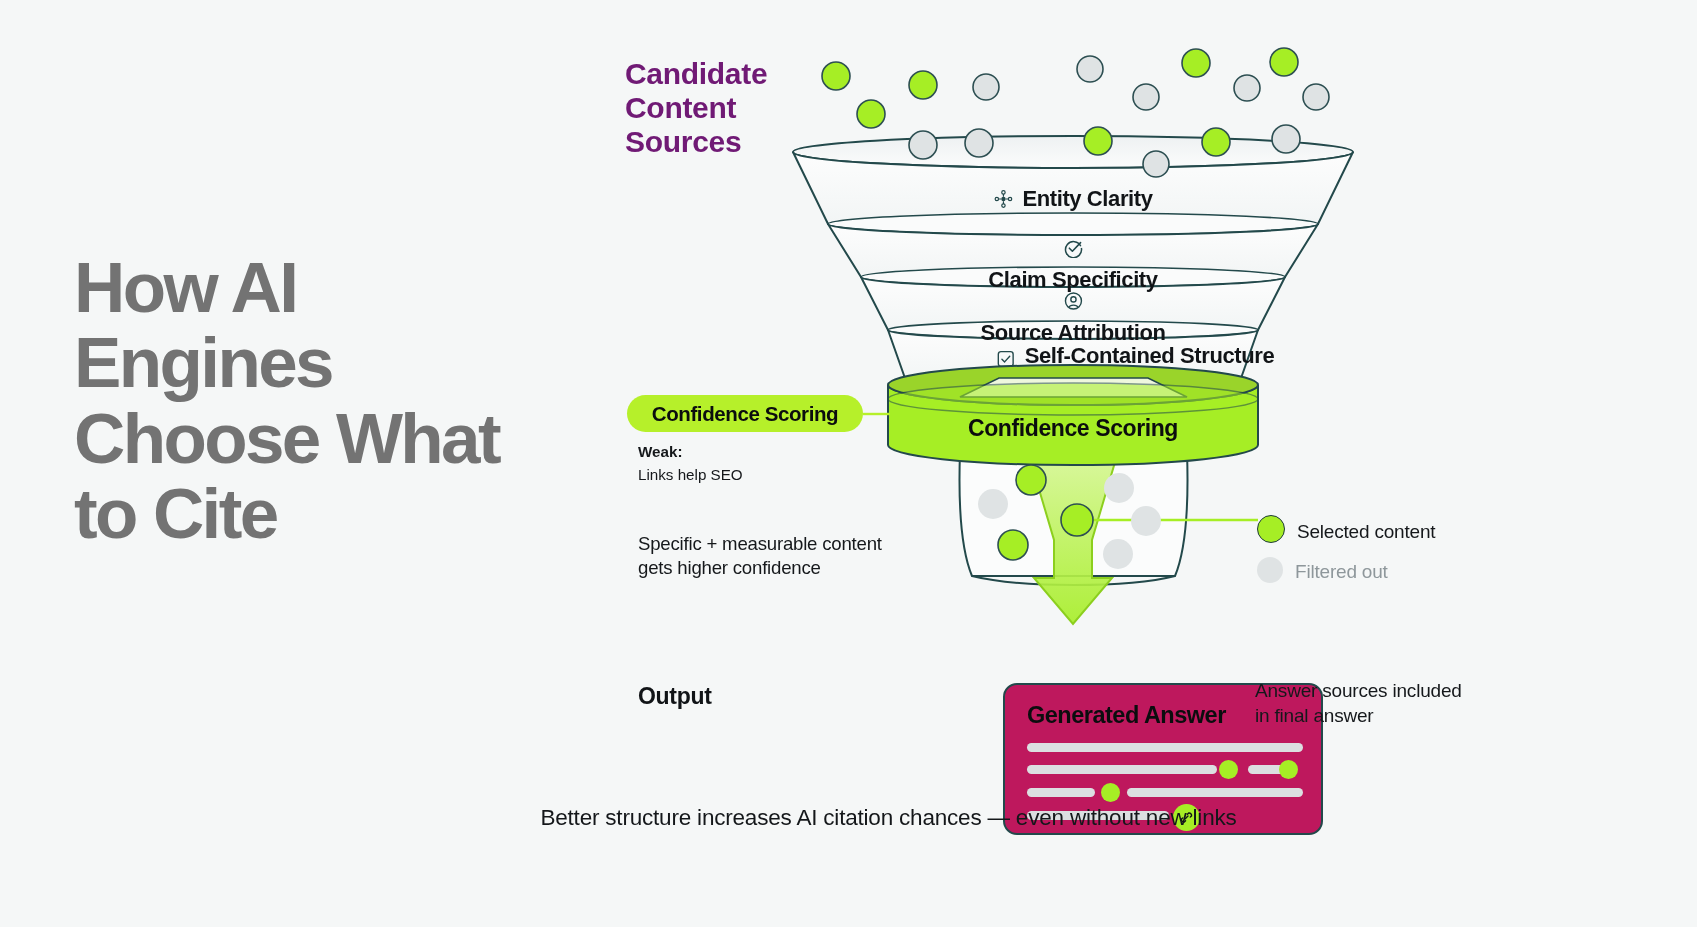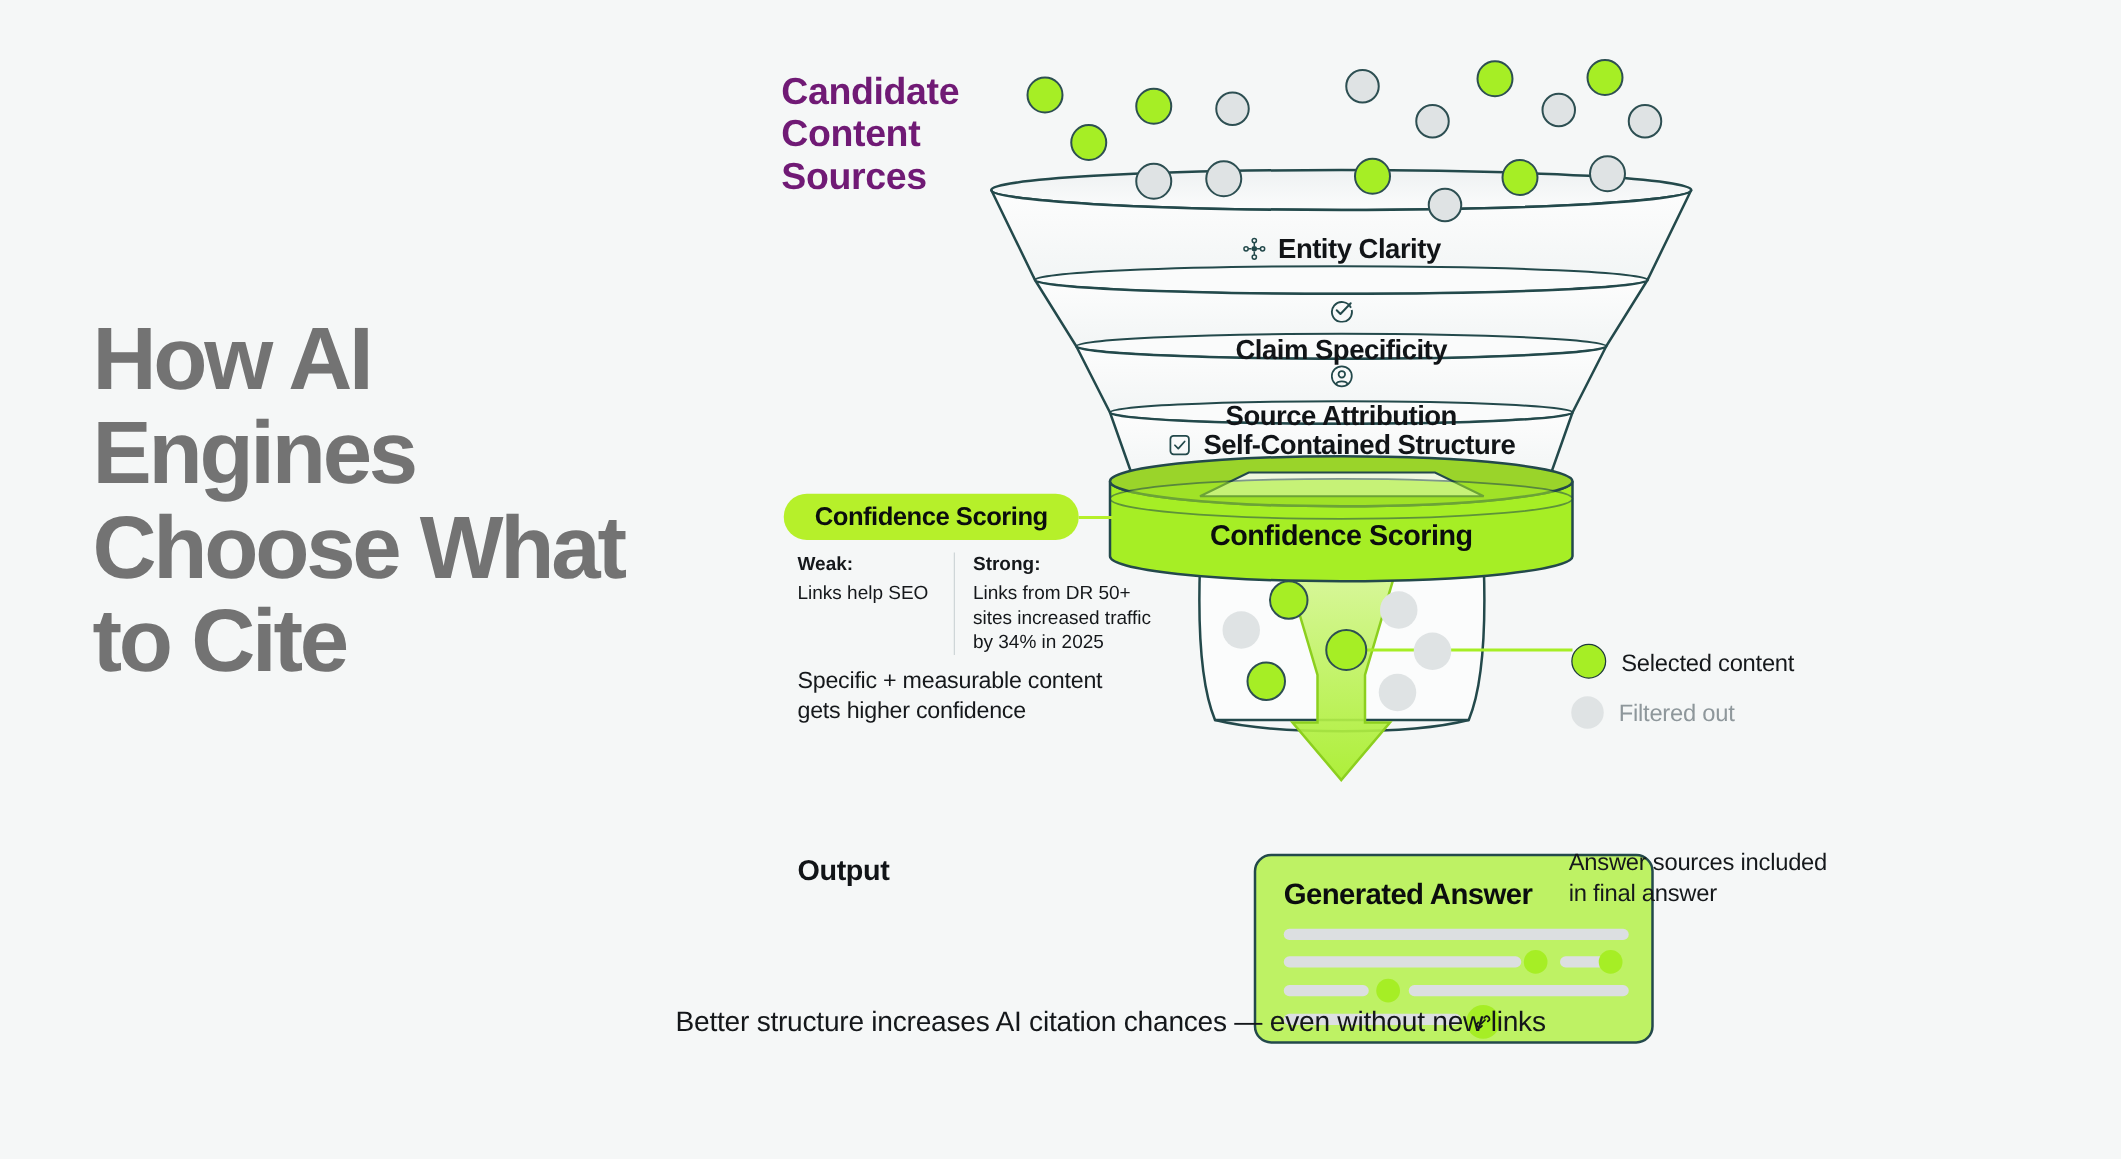--- a/index.html
+++ b/index.html
@@ -85,21 +85,21 @@
   .cited{
     position:absolute;left:1255px;top:679px;width:230px;
     font-size:19px;line-height:1.3;color:#15181b;letter-spacing:-0.2px;
   }
   .cited .ln{display:block;}
 
   
   .card{
     position:absolute;left:1003px;top:683px;
     width:320px;height:152px;
-    background:#bef264;
+    background:#be185d;
     border:2px solid #23494b;
     border-radius:14px;
     box-sizing:border-box;
   }
   .card-title{
     position:absolute;left:22px;top:17px;
     font-size:23.5px;font-weight:700;color:#0b0d0e;letter-spacing:-0.5px;
   }
   .sk{position:absolute;height:9px;border-radius:5px;background:#dcdfe1;}
   .sk-dot{position:absolute;width:19px;height:19px;border-radius:50%;background:#a6ee25;}
@@ -261,21 +261,21 @@
           <g fill="none" stroke="#23494b" stroke-width="1.4">
         <circle cx="10" cy="10" r="8"></circle>
         <circle cx="10" cy="8.4" r="2.6"></circle>
         <path d="M5.4 16.2 C6.6 13.4 13.4 13.4 14.6 16.2"></path>
       </g>
         </svg>
     </span>
     <span>Source Attribution</span>
   </div>
 
-  <div class="stage-lbl" style="left:1073px;top:343px;">
+  <div class="stage-lbl" style="left:1135px;top:343px;align-items:flex-end;">
     <span class="ic">
       <svg width="20" height="20" viewBox="0 0 20 20">
           <g fill="none" stroke="#23494b" stroke-width="1.4">
         <rect x="2.6" y="2.6" width="14.8" height="14.8" rx="2.6"></rect>
         <path d="M6.2 10.2 L8.9 12.9 L14 7.2" stroke-linecap="round" stroke-linejoin="round"></path>
       </g>
         </svg>
     </span>
     <span>Self-Contained Structure</span>
   </div>
@@ -284,24 +284,20 @@
 
   <div class="pill">
     <span>Confidence Scoring</span>
   </div>
 
   <div class="ws">
     <div class="ws-row">
       <div class="ws-col">
         <span class="ws-h">Weak:</span>
         <span class="ws-b">Links help SEO</span>
-      </div>
-      <div class="ws-col strong">
-        <span class="ws-h">Strong:</span>
-        <span class="ws-b">Links from DR 50+ sites increased traffic by 34% in 2025</span>
       </div>
     </div>
   </div>
 
   <div class="note">
     <span class="ln">Specific + measurable content</span>
     <span class="ln">gets higher confidence</span>
   </div>
 
   <div class="legend">

